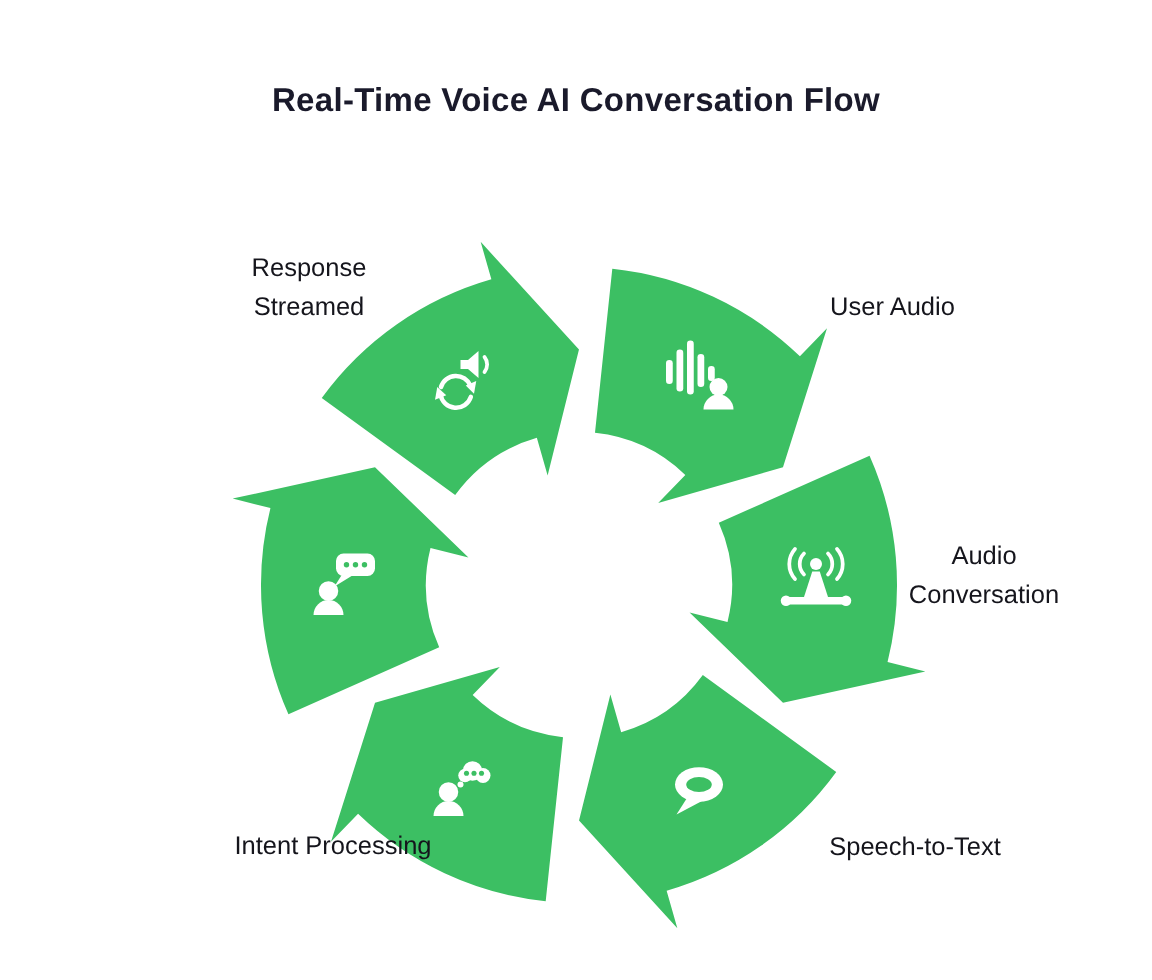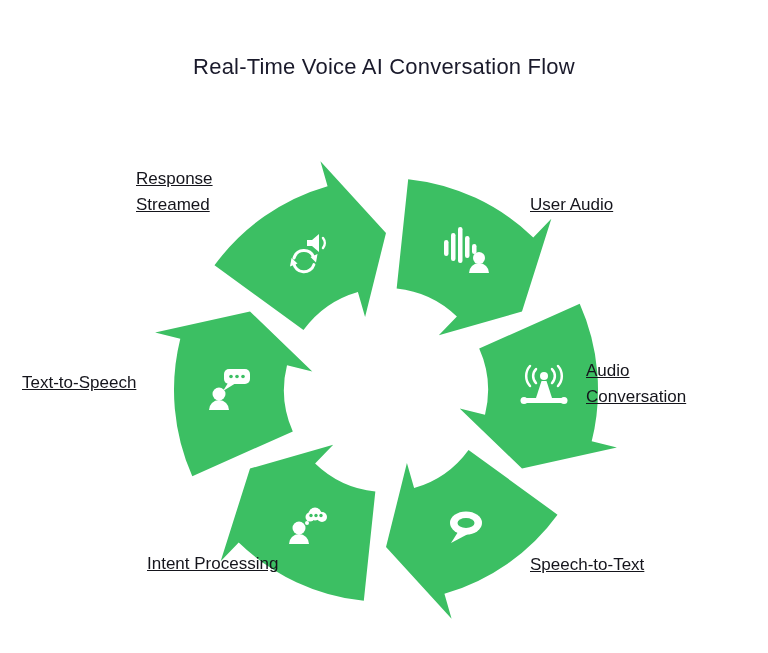--- a/index.html
+++ b/index.html
@@ -9,36 +9,36 @@
     background:#ffffff;
     font-family:"Liberation Sans", sans-serif;
     overflow:hidden;
   }
   .title{
     position:absolute;
     top:54px;left:0;width:100%;
     margin:0;
     text-align:center;
     font-size:22px;
-    font-weight:400;
+    font-weight:700;
     color:#1a1a2b;
     letter-spacing:0.2px;
   }
   .diagram-svg{position:absolute;top:0;left:0;}
   .ring-fill{fill:#3cbf63;}
   .icon-white{fill:#ffffff;}
   .icon-green{fill:#3cbf63;}
   .icon-stroke{fill:none;stroke:#ffffff;stroke-width:2.5;stroke-linecap:round;}
   .icon-stroke-thick{fill:none;stroke:#ffffff;stroke-width:3;stroke-linecap:round;}
   .step-label{
     position:absolute;
     font-size:17px;
     line-height:26px;
     color:#15151c;
-    text-decoration:underline;
+    text-align:center;
   }
   .lbl-user-speaks{left:530px;top:192px;width:130px;}
   .lbl-audio-transmitted{left:586px;top:358px;width:140px;}
   .lbl-speech-to-text{left:530px;top:552px;width:160px;}
   .lbl-intent-processing{left:147px;top:551px;width:150px;}
   .lbl-text-to-speech{left:22px;top:370px;width:160px;}
   .lbl-response-streamed{left:136px;top:166px;width:140px;}
 </style>
 </head>
 <body>
@@ -126,16 +126,15 @@
       <path class="icon-white" d="M 10.5 1 L 9 9.5 L 3.5 4 Z"></path>
       <path class="icon-stroke-thick" d="M 6.9 11.6 A 10.4 10.4 0 0 1 -13.3 10"></path>
       <path class="icon-white" d="M -17 13.5 L -15.5 5 L -9.5 10.5 Z"></path>
     </g>
   </svg>
 
   <div class="step-label lbl-user-speaks">User Audio</div>
   <div class="step-label lbl-audio-transmitted">Audio Conversation</div>
   <div class="step-label lbl-intent-processing">Intent Processing</div>
   <div class="step-label lbl-speech-to-text">Speech-to-Text</div>
-  <div class="step-label lbl-text-to-speech">Text-to-Speech</div>
   <div class="step-label lbl-response-streamed">Response Streamed</div>
 
 </div>
 
 </body></html>

